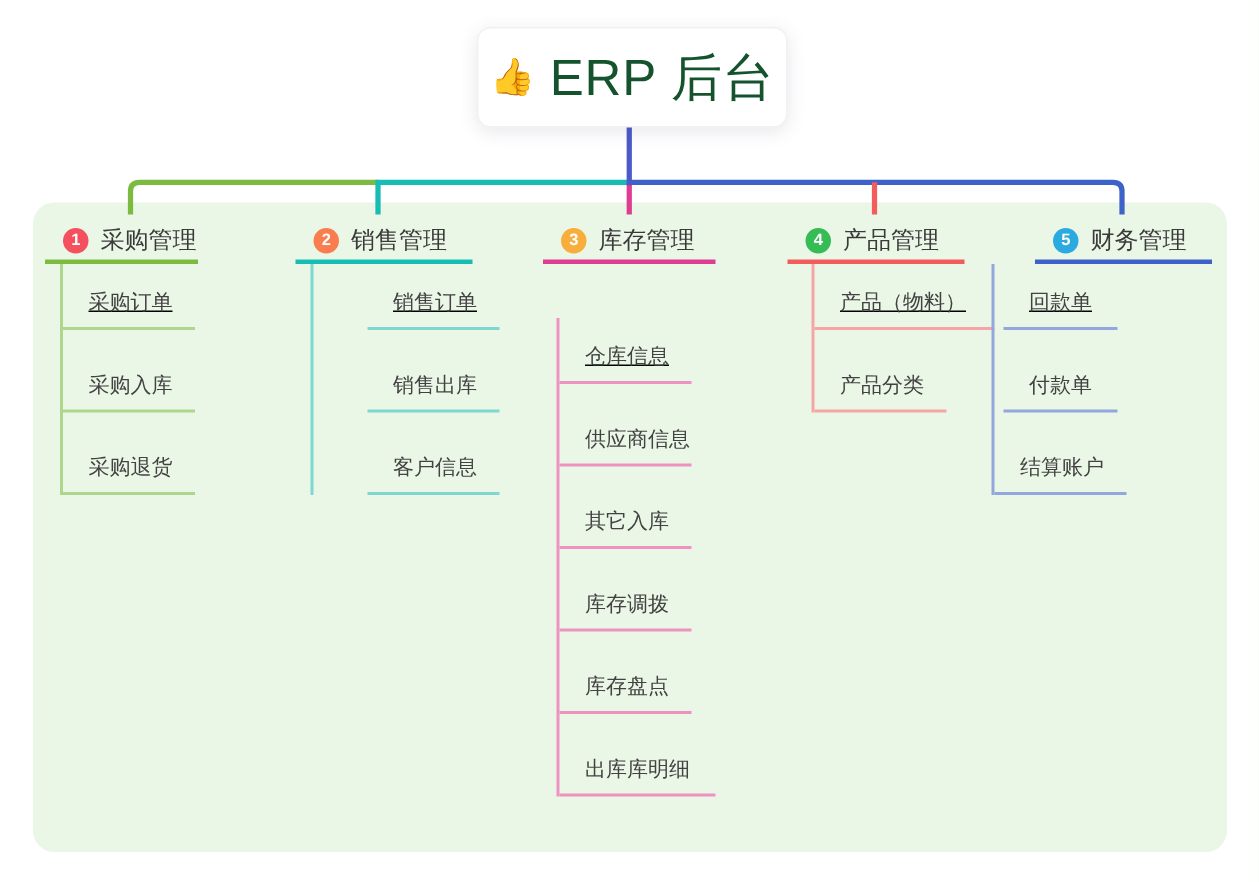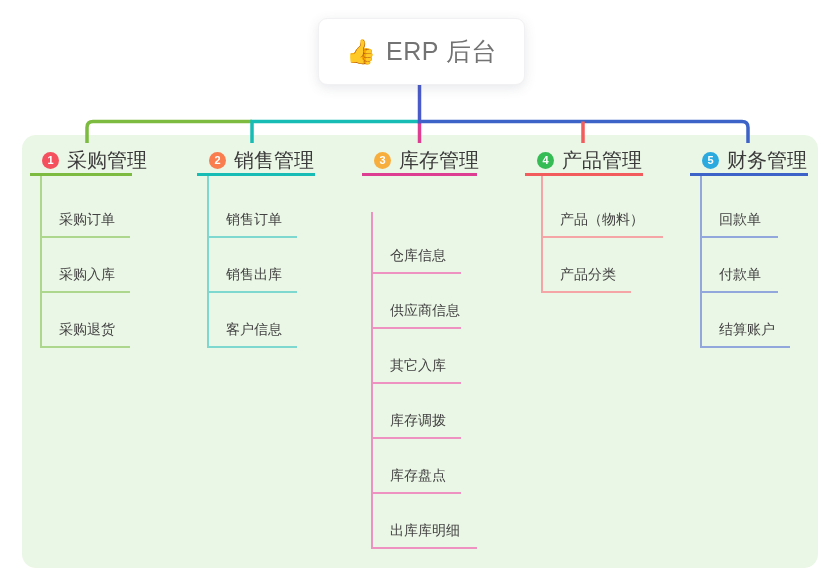--- a/index.html
+++ b/index.html
@@ -20,50 +20,50 @@
   .wire-b3{stroke:var(--b3,#F25C5C);}
   .wire-b4{stroke:var(--b4,#3E63C8);}
   .wire-root{stroke:var(--root-wire,#4A5AC8);stroke-width:4px;}
 
   
   .root-node{position:absolute;left:318px;top:18px;width:205px;height:65px;
              background:#fff;border-radius:9px;border:1px solid #f1f1f3;
              box-shadow:0 3px 12px rgba(70,80,100,.13);
              display:flex;align-items:center;justify-content:center;gap:10px;}
   .root-emoji{font-size:24px;line-height:1;}
-  .root-label{font-size:25px;font-weight:500;color:#737373;letter-spacing:.5px;}
+  .root-label{font-size:34px;font-weight:500;color:#14532d;letter-spacing:.5px;}
 
   
   .branch-head{position:absolute;top:147px;height:29px;box-sizing:border-box;
                display:flex;align-items:center;padding-left:12px;gap:8px;cursor:default;}
   .badge{width:17px;height:17px;border-radius:50%;flex:0 0 17px;
          display:inline-flex;align-items:center;justify-content:center;
          color:#fff;font-size:11px;font-weight:bold;line-height:1;}
-  .branch-label{font-size:20px;font-weight:500;color:#3A3A3A;white-space:nowrap;text-align:right;}
+  .branch-label{font-size:16px;font-weight:500;color:#3A3A3A;white-space:nowrap;text-align:right;}
   .bh0{left:30px;width:102px;border-bottom:3px solid var(--b0,#7CBB3F);}
   .bh1{left:197px;width:118px;border-bottom:3px solid var(--b1,#17BDB4);}
   .bh2{left:362px;width:115px;border-bottom:3px solid var(--b2,#DD3E92);}
   .bh3{left:525px;width:118px;border-bottom:3px solid var(--b3,#F25C5C);}
   .bh4{left:690px;width:118px;border-bottom:3px solid var(--b4,#3E63C8);}
   .bh0 .badge{background:var(--b0b,#F4505E);}
   .bh1 .badge{background:var(--b1b,#F97D4E);}
   .bh2 .badge{background:var(--b2b,#F8AE3D);}
   .bh3 .badge{background:var(--b3b,#35BC55);}
   .bh4 .badge{background:var(--b4b,#2BAADF);}
 
   
   .children{position:absolute;top:176px;display:flex;flex-direction:column;}
   .ch0{left:40px;border-left:2px solid var(--b0l,#ACD78C);}
-  .ch1{left:207px;border-left:2px solid var(--b1l,#7FD8CF);}
+  .ch1{left:207px;border-left:2px solid var(--b1l,#7FD8CF);padding-left:36px;}
   .ch2{left:371px;border-left:2px solid var(--b2l,#EE93C1);margin-top:36px;}
   .ch3{left:541px;border-left:2px solid var(--b3l,#F5A5A5);}
-  .ch4{left:700px;border-left:2px solid var(--b4l,#92A8DC);}
+  .ch4{left:661px;border-left:2px solid var(--b4l,#92A8DC);align-items:center;}
   .child{height:55px;box-sizing:border-box;display:flex;align-items:flex-end;
          padding:0 0 7px 17px;cursor:default;}
-  .child.first{height:62px;}
+  .child.first{height:44px;text-decoration:underline;}
   .ch0 .child{border-bottom:2px solid var(--b0l,#ACD78C);}
   .ch1 .child{border-bottom:2px solid var(--b1l,#7FD8CF);}
   .ch2 .child{border-bottom:2px solid var(--b2l,#EE93C1);}
   .ch3 .child{border-bottom:2px solid var(--b3l,#F5A5A5);}
   .ch4 .child{border-bottom:2px solid var(--b4l,#92A8DC);}
   .child-label{font-size:14px;color:#424242;white-space:nowrap;}
 </style>
 </head>
 <body>
 

